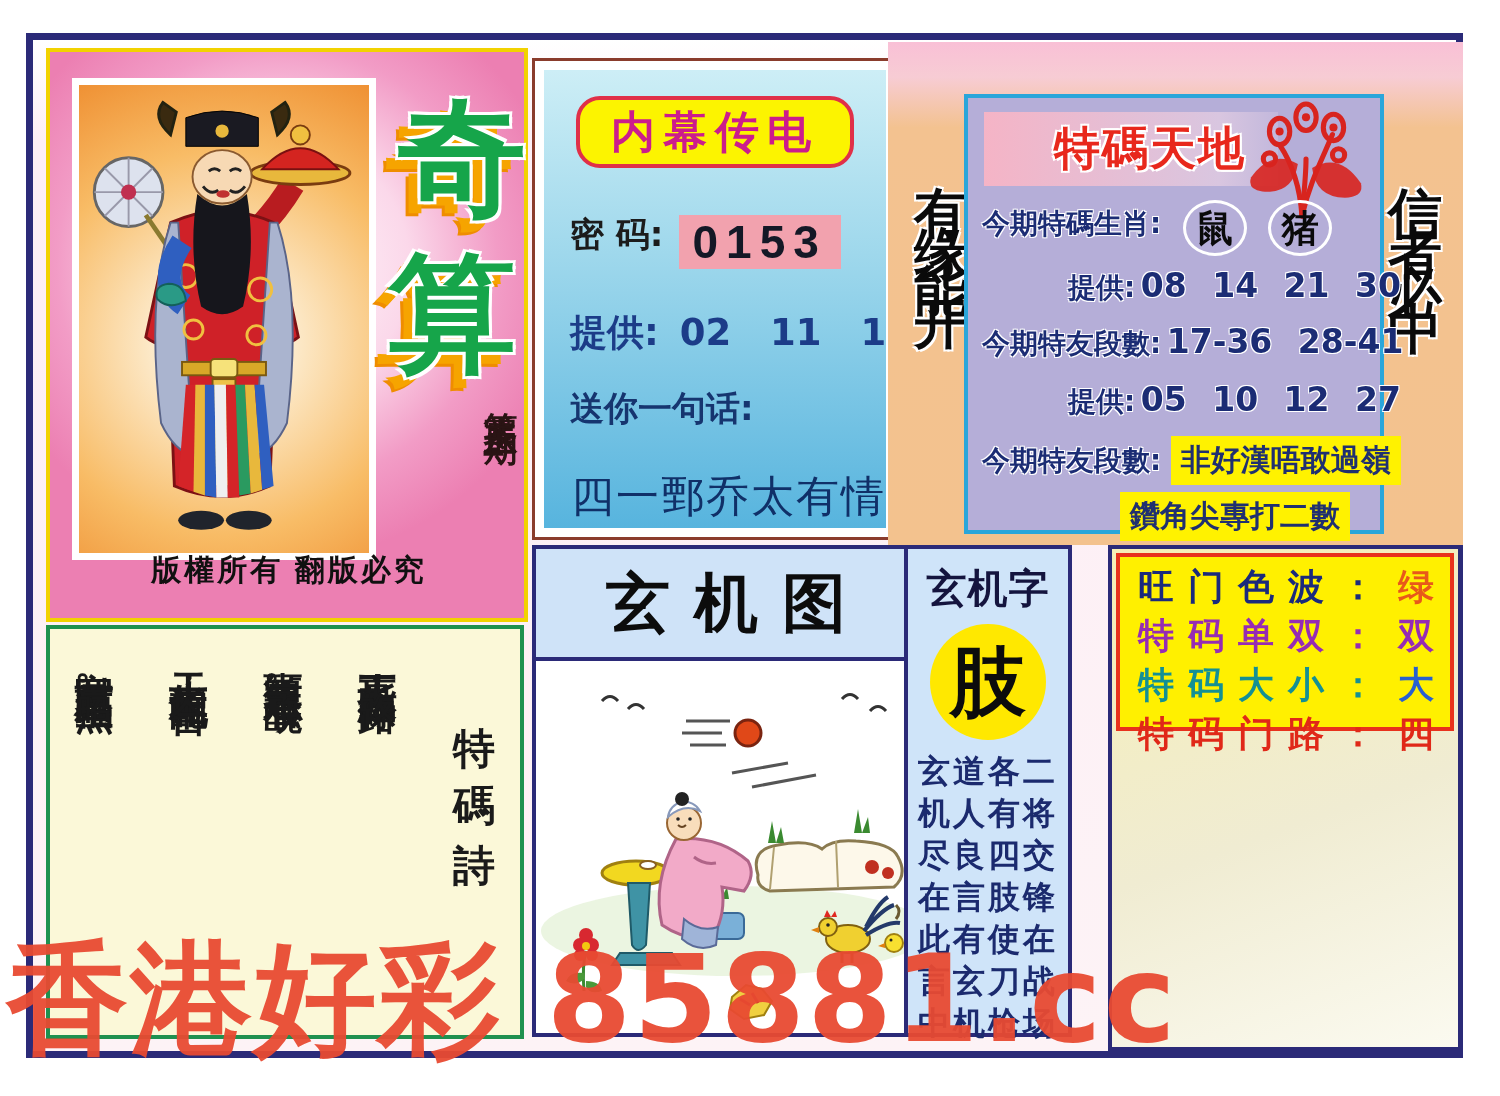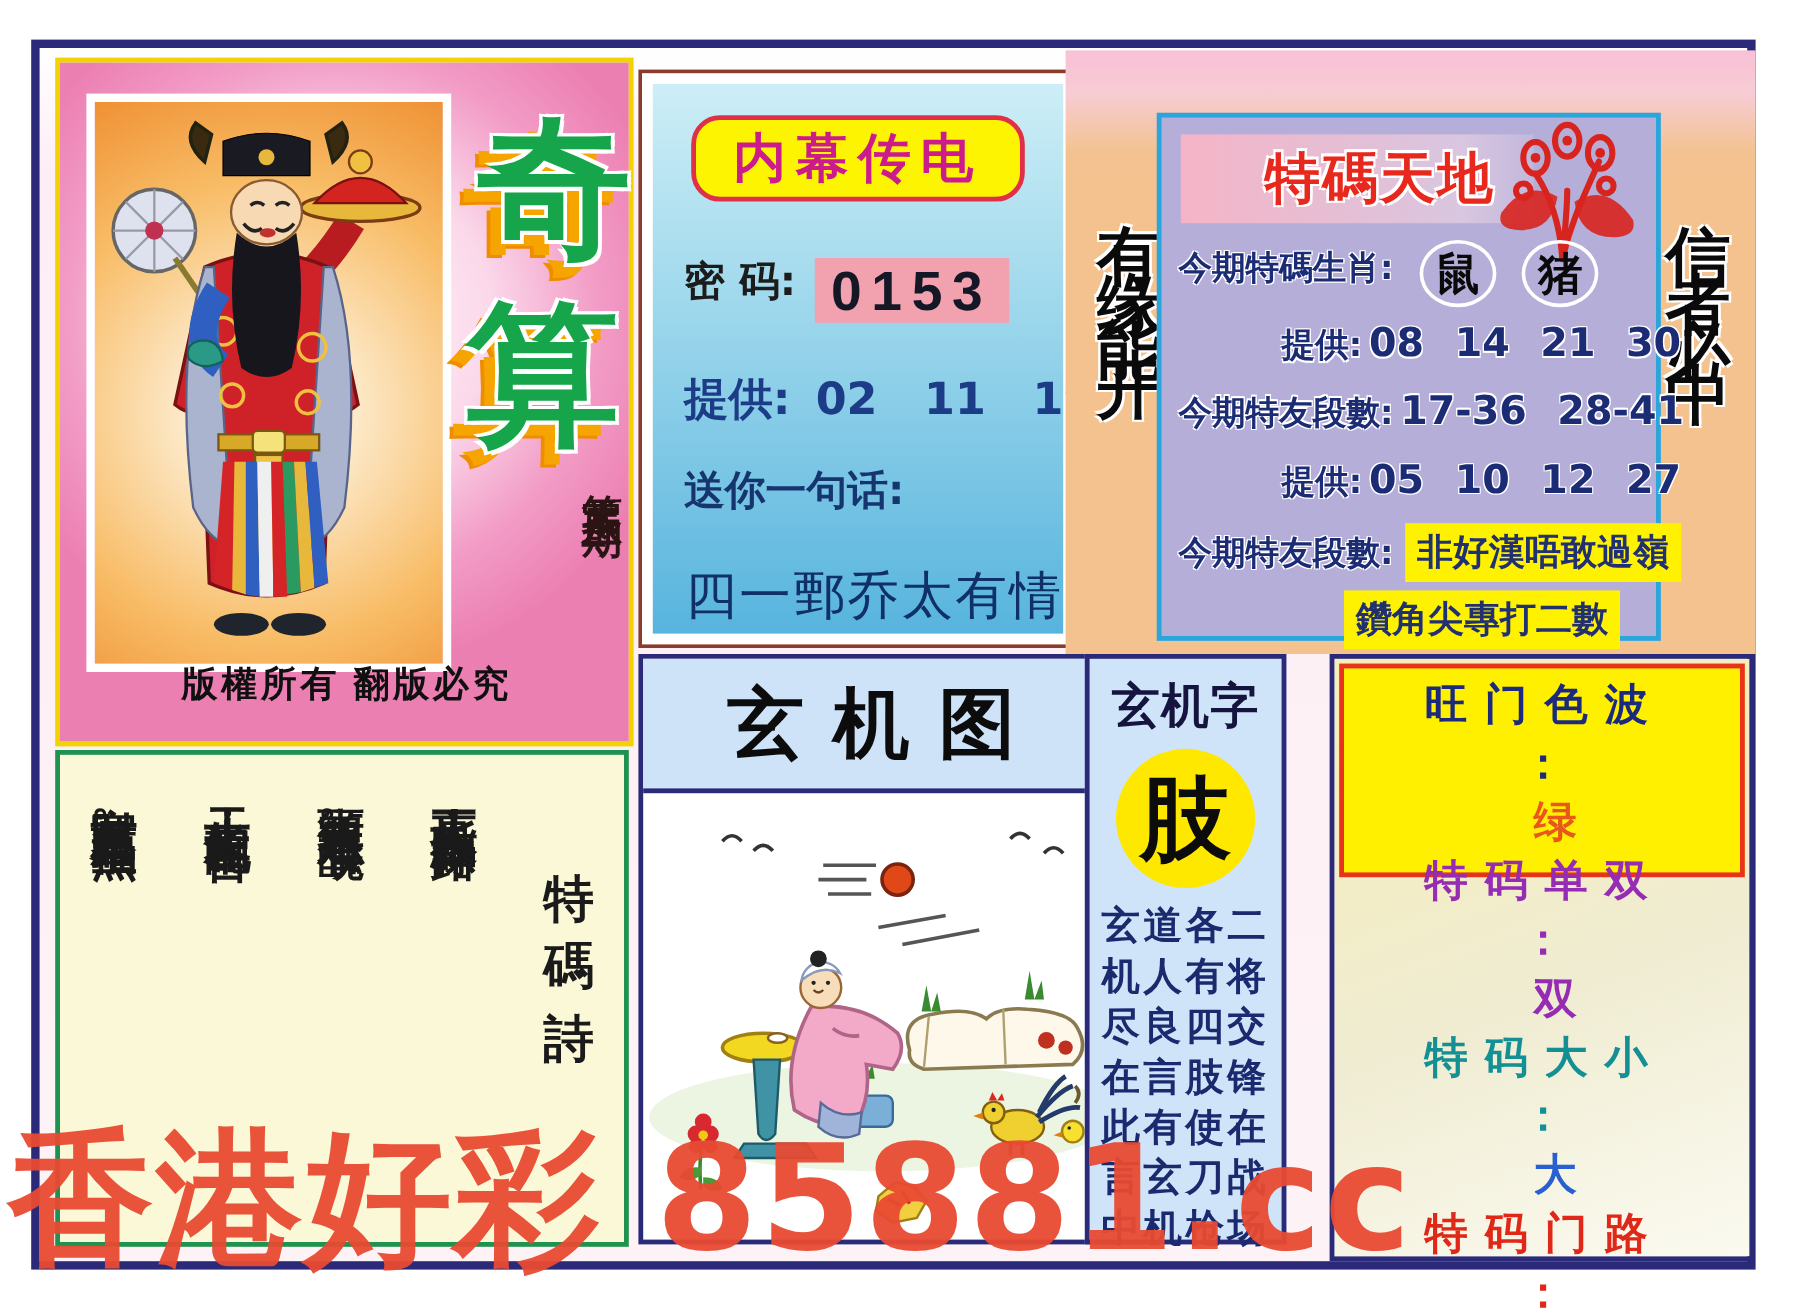--- a/index.html
+++ b/index.html
@@ -109,21 +109,21 @@
   .xz-row{font-size:32px;font-weight:bold;color:#1b2a6e;line-height:42px;letter-spacing:3px;}
 
   
   #forecast{position:absolute;left:1108px;top:545px;width:354px;height:506px;box-sizing:border-box;
       border:4px solid #2b2a78;
       background:linear-gradient(160deg,#f6efb6 0%,#f0ecd2 55%,#fbfaf0 100%);}
   #forecast-box{position:absolute;left:4px;top:4px;right:4px;height:178px;box-sizing:border-box;
       background:#fff000;border:4px solid #e8321c;padding:6px 14px 6px 18px;display:flex;
       flex-direction:column;justify-content:space-around;
       font-family:"DejaVu Serif","Liberation Serif",serif;}
-  .f-row{display:flex;align-items:center;font-size:36px;font-weight:bold;white-space:nowrap;flex-direction:column;}
+  .f-row{display:flex;align-items:center;font-size:36px;font-weight:bold;white-space:nowrap;}
   .f-label{letter-spacing:14px;}
   .f-colon{margin:0 4px 0 2px;}
   .f-value{margin-left:18px;}
   #f-r1 .f-label,#f-r1 .f-colon{color:#1b2a7c;} #f-r1 .f-value{color:#e8581a;}
   #f-r2 .f-label,#f-r2 .f-colon{color:#962cb4;} #f-r2 .f-value{color:#962cb4;}
   #f-r3 .f-label,#f-r3 .f-colon{color:#149094;} #f-r3 .f-value{color:#2860d0;}
   #f-r4 .f-label,#f-r4 .f-colon{color:#e02818;} #f-r4 .f-value{color:#e02818;}
 
   
   #watermark{position:absolute;left:6px;top:938px;z-index:9;font-size:122px;font-weight:bold;

